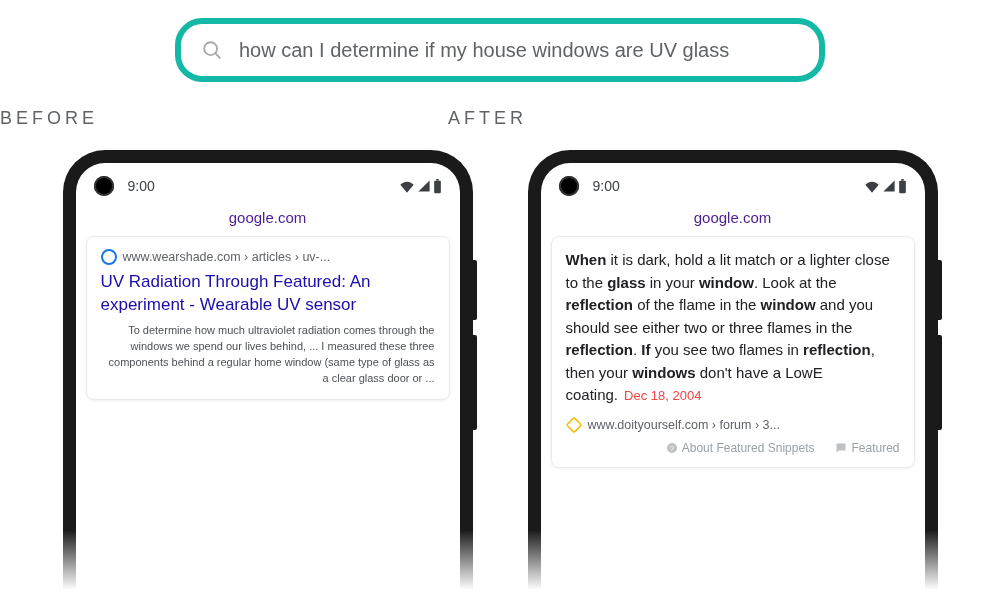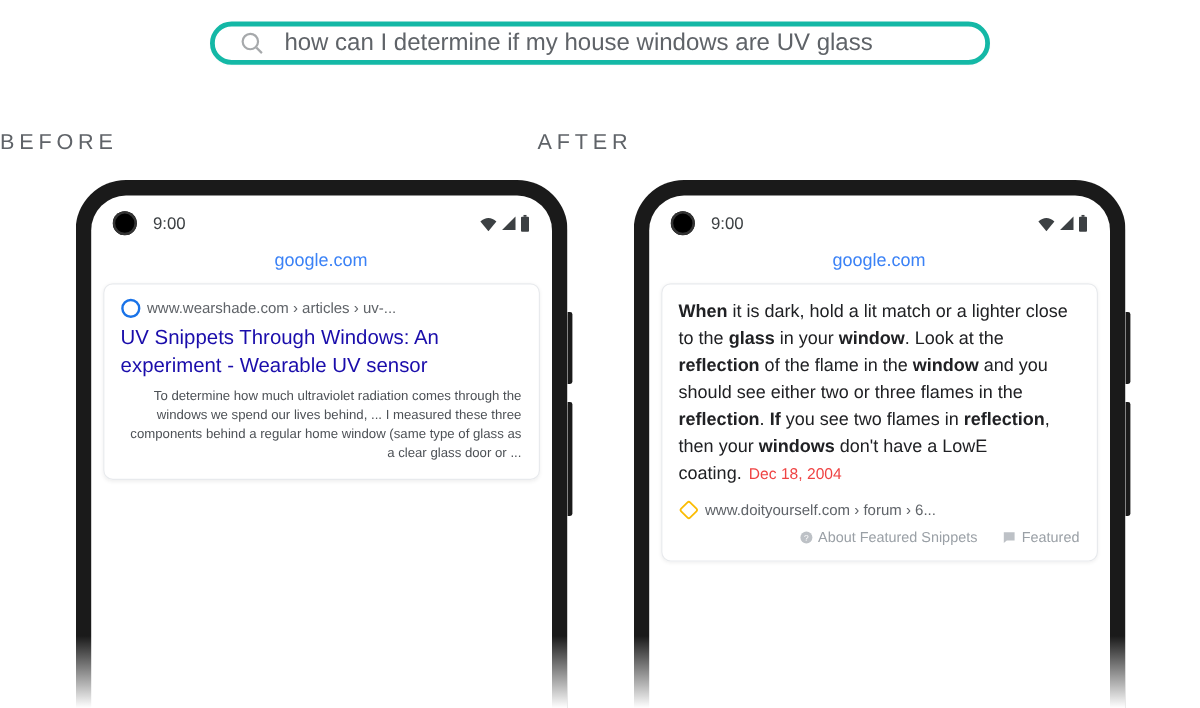--- a/index.html
+++ b/index.html
@@ -9,22 +9,22 @@
     width: 1000px;
     height: 590px;
     overflow: hidden;
     position: relative;
   }
   .searchbar {
     position: absolute;
     top: 18px;
     left: 175px;
     width: 650px;
-    height: 36px;
-    border: 4px solid #14b8a6;
+    height: 64px;
+    border: 6px solid #14b8a6;
     border-radius: 27px;
     display: flex;
     align-items: center;
     padding: 0 20px;
     box-shadow: 0 1px 2px rgba(0,0,0,0.02);
   }
   .searchbar svg { flex: 0 0 auto; margin-right: 16px; opacity: 0.55; }
   .searchbar .q {
     font-size: 20px;
     color: #5f6368;
@@ -95,21 +95,21 @@
     width:20px;height:20px;border-radius:50%;
     background:#000;
     margin-right:14px;
     box-shadow: inset 0 0 0 2px #333;
   }
   .statusbar .spacer{flex:1;}
   .statusbar .icons{display:flex;gap:2px;align-items:center;}
   .domainbar{
     text-align:center;
     font-size:15px;
-    color:#3b82f6;
+    color:#4c1d95;
     padding-bottom:8px;
   }
   .card{
     margin: 2px 10px 12px 10px;
     border:1px solid #e8eaed;
     border-radius:8px;
     padding:12px 14px;
     box-shadow: 0 1px 3px rgba(60,64,67,0.08);
     font-size:14px;
   }
@@ -206,21 +206,21 @@
               <rect x="3.5" y="0" width="3" height="2" fill="#3c4043"></rect>
             </svg>
         </div>
       </div>
       <div class="domainbar">google.com</div>
       <div class="card">
         <div class="crumb">
           <span class="favicon fav-blue"></span>
           <span>www.wearshade.com › articles › uv-...</span>
         </div>
-        <div class="title-link">UV Snippets Through Windows: An experiment - Wearable UV sensor</div>
+        <div class="title-link">UV Radiation Through Featured: An experiment - Wearable UV sensor</div>
         <div class="snippet">To determine how much ultraviolet radiation comes through the windows we spend our lives behind, ... I measured these three components behind a regular home window (same type of glass as a clear glass door or  ...</div>
       </div>
     </div>
     <div class="fade"></div>
   </div>
 
   <div class="phone">
     <div class="btn-side a"></div>
     <div class="btn-side b"></div>
     <div class="bezel">
@@ -241,21 +241,21 @@
             </svg>
         </div>
       </div>
       <div class="domainbar">google.com</div>
       <div class="card">
         <div class="featured" id="featured-text">
           <b>When</b><span> it is dark, hold a lit match or a lighter close to the </span><b>glass</b><span> in your </span><b>window</b><span>. Look at the </span><b>reflection</b><span> of the flame in the </span><b>window</b><span> and you should see either two or three flames in the </span><b>reflection</b><span>. </span><b>If</b><span> you see two flames in </span><b>reflection</b><span>, then your </span><b>windows</b><span> don't have a LowE coating.</span><span class="date" id="featured-date-node">Dec 18, 2004</span>
         </div>
         <div class="crumb" style="margin-top:10px;">
           <span class="favicon fav-yellow"></span>
-          <span>www.doityourself.com › forum › 6...</span>
+          <span>www.doityourself.com › forum › 3...</span>
         </div>
         <div class="footerlinks">
           <span>
             <svg width="12" height="12" viewBox="0 0 24 24" fill="#bdc1c6">
                 <circle cx="12" cy="12" r="10"></circle>
                 <text x="12" y="17" text-anchor="middle" font-size="14" fill="#fff">?</text>
               </svg>
             <span>About Featured Snippets</span>
           </span>
           <span>

